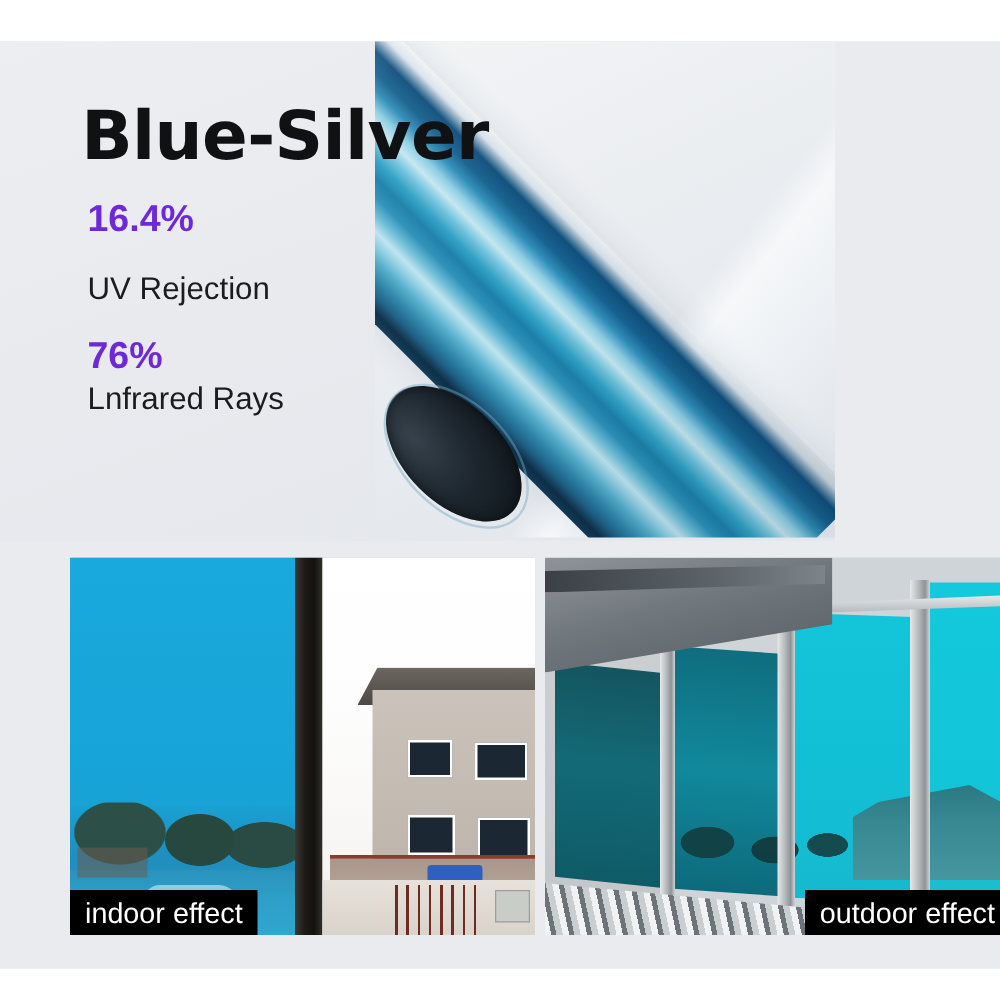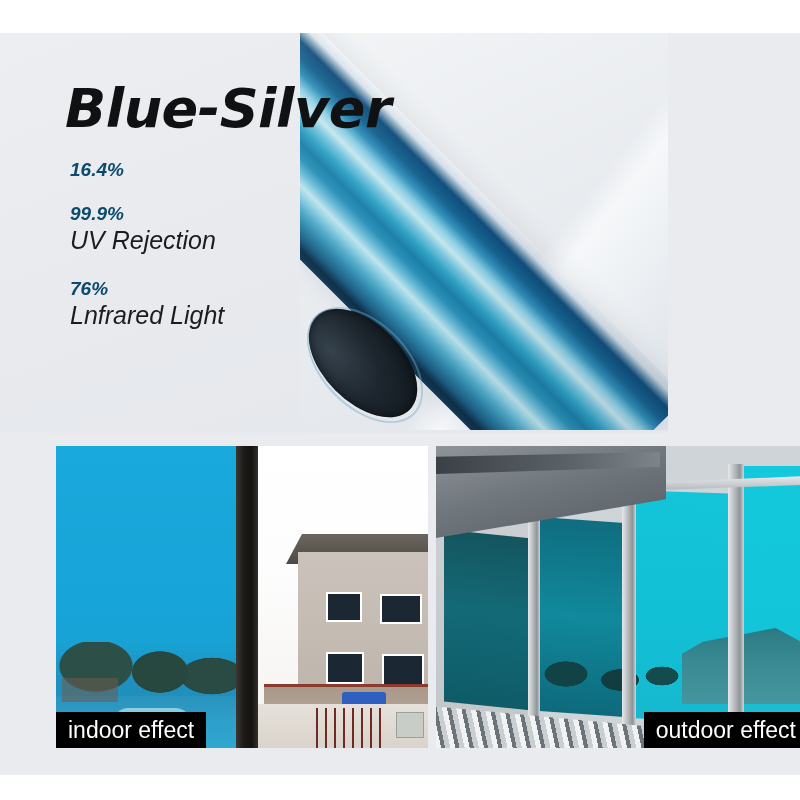--- a/index.html
+++ b/index.html
@@ -33,21 +33,20 @@
   }
 
   
   .hero {
     position: absolute;
     left: 0;
     top: 33px;
     width: 668px;
     height: 400px;
     overflow: hidden;
-    font-style: italic;
   }
   .hero-bg {
     position: absolute;
     inset: 0;
     background: linear-gradient(160deg, #eceef2 0%, #e8eaee 45%, #e4e7eb 100%);
   }
 
   
   .roll-photo {
     position: absolute;
@@ -168,23 +167,23 @@
   .spec-list {
     margin: 22px 0 0 5px;
     padding: 0;
     list-style: none;
   }
   .spec {
     margin: 0 0 21px 0;
   }
   .spec-value {
     display: block;
-    font-size: 19px;
+    font-size: 30px;
     font-weight: 700;
-    color: #0c4a6e;
+    color: #6d28d9;
     line-height: 1.22;
   }
   .spec-label {
     display: block;
     font-size: 25px;
     font-weight: 400;
     color: #1a1c1e;
     line-height: 1.22;
   }
 
@@ -456,26 +455,25 @@
     </div>
 
     <div class="copy">
       <h1 class="headline">Blue-Silver</h1>
 
       <ul class="spec-list">
         <li class="spec">
           <span class="spec-value">16.4%</span>
         </li>
         <li class="spec">
-          <span class="spec-value">99.9%</span>
           <span class="spec-label">UV Rejection</span>
         </li>
         <li class="spec">
           <span class="spec-value">76%</span>
-          <span class="spec-label">Lnfrared Light</span>
+          <span class="spec-label">Lnfrared Rays</span>
         </li>
       </ul>
     </div>
   </div>
 
   <div class="photos">
 
     <div class="photo indoor">
       <div class="in-sky-tinted"></div>
       <div class="in-tint-trees"></div>

